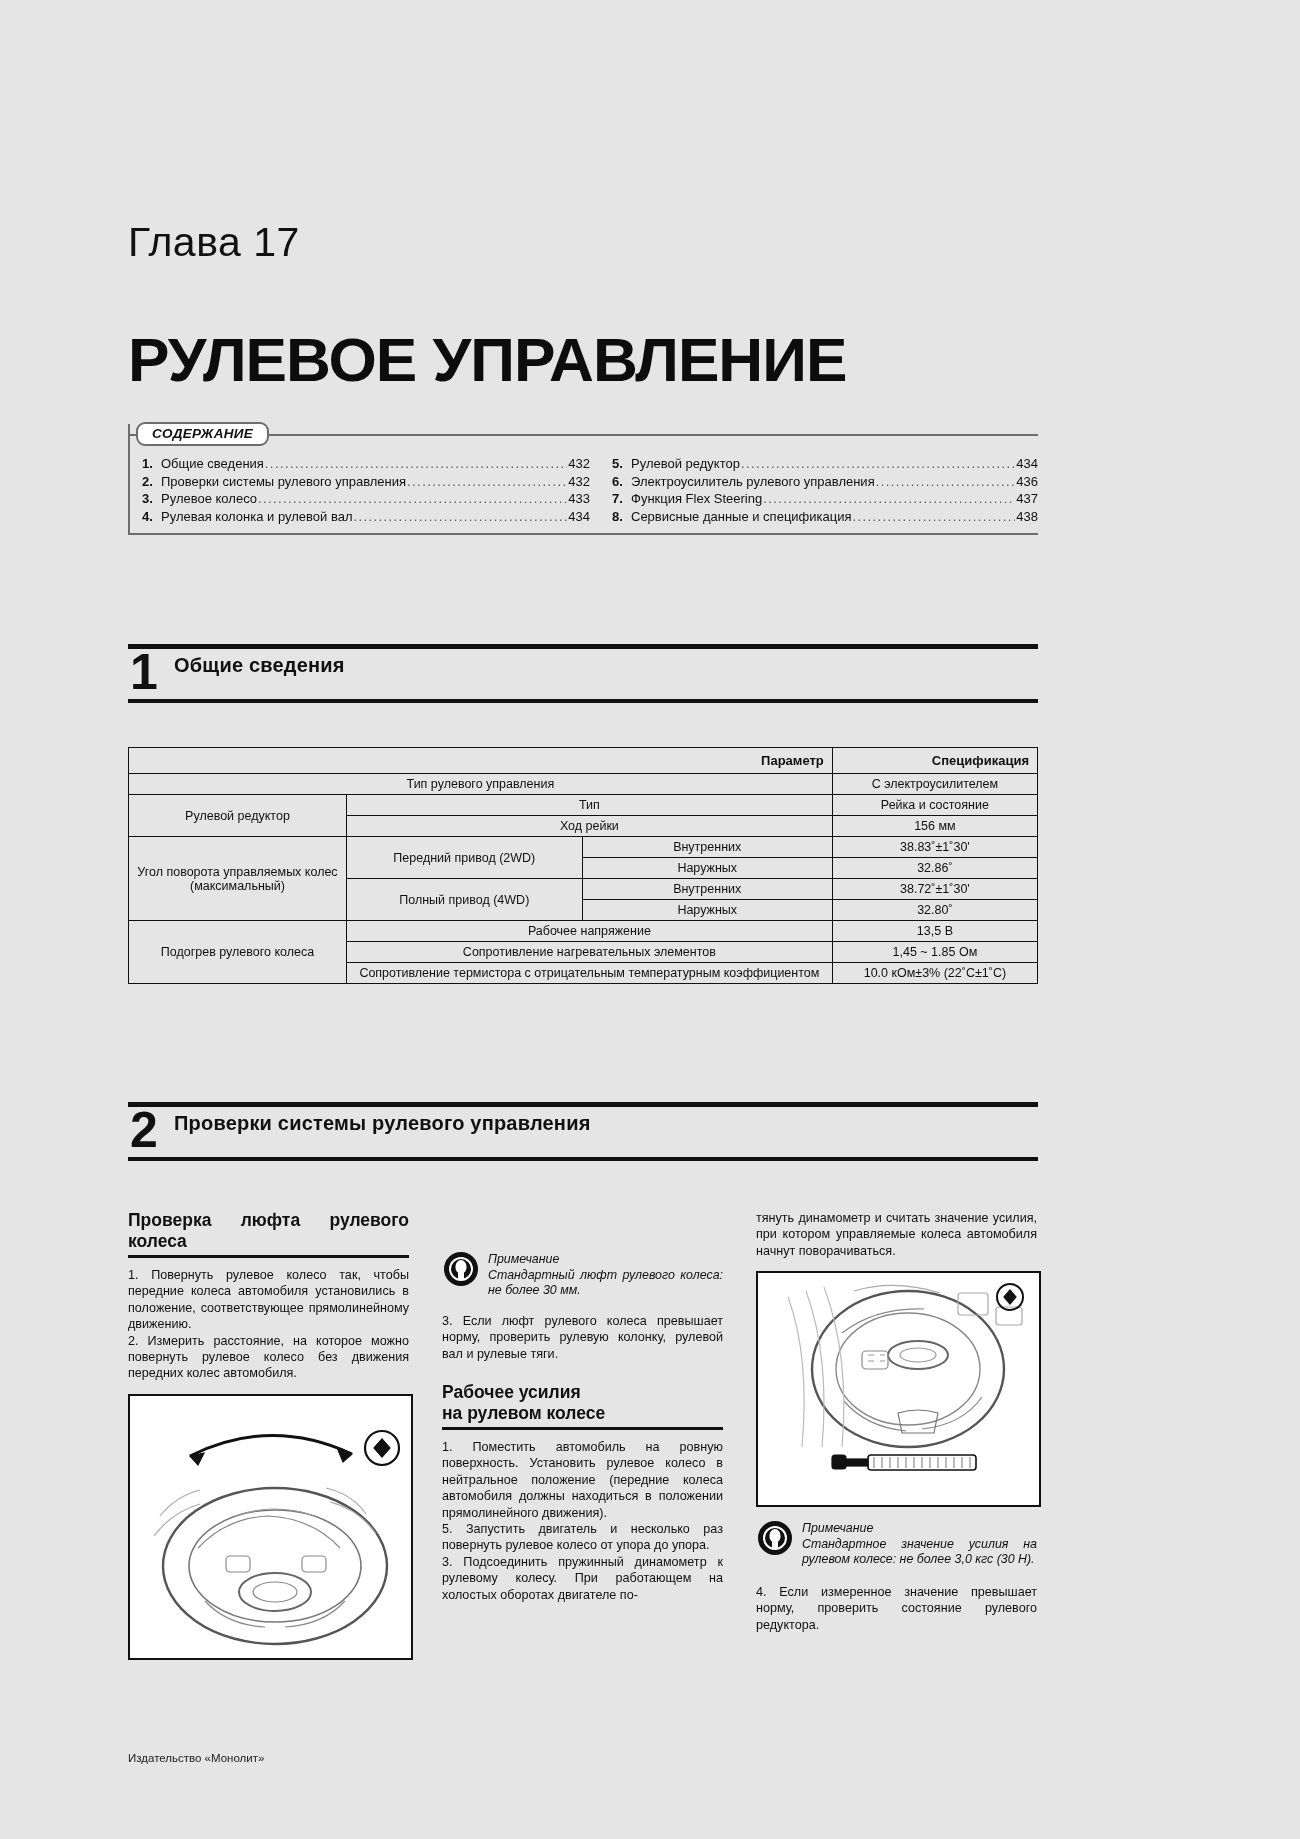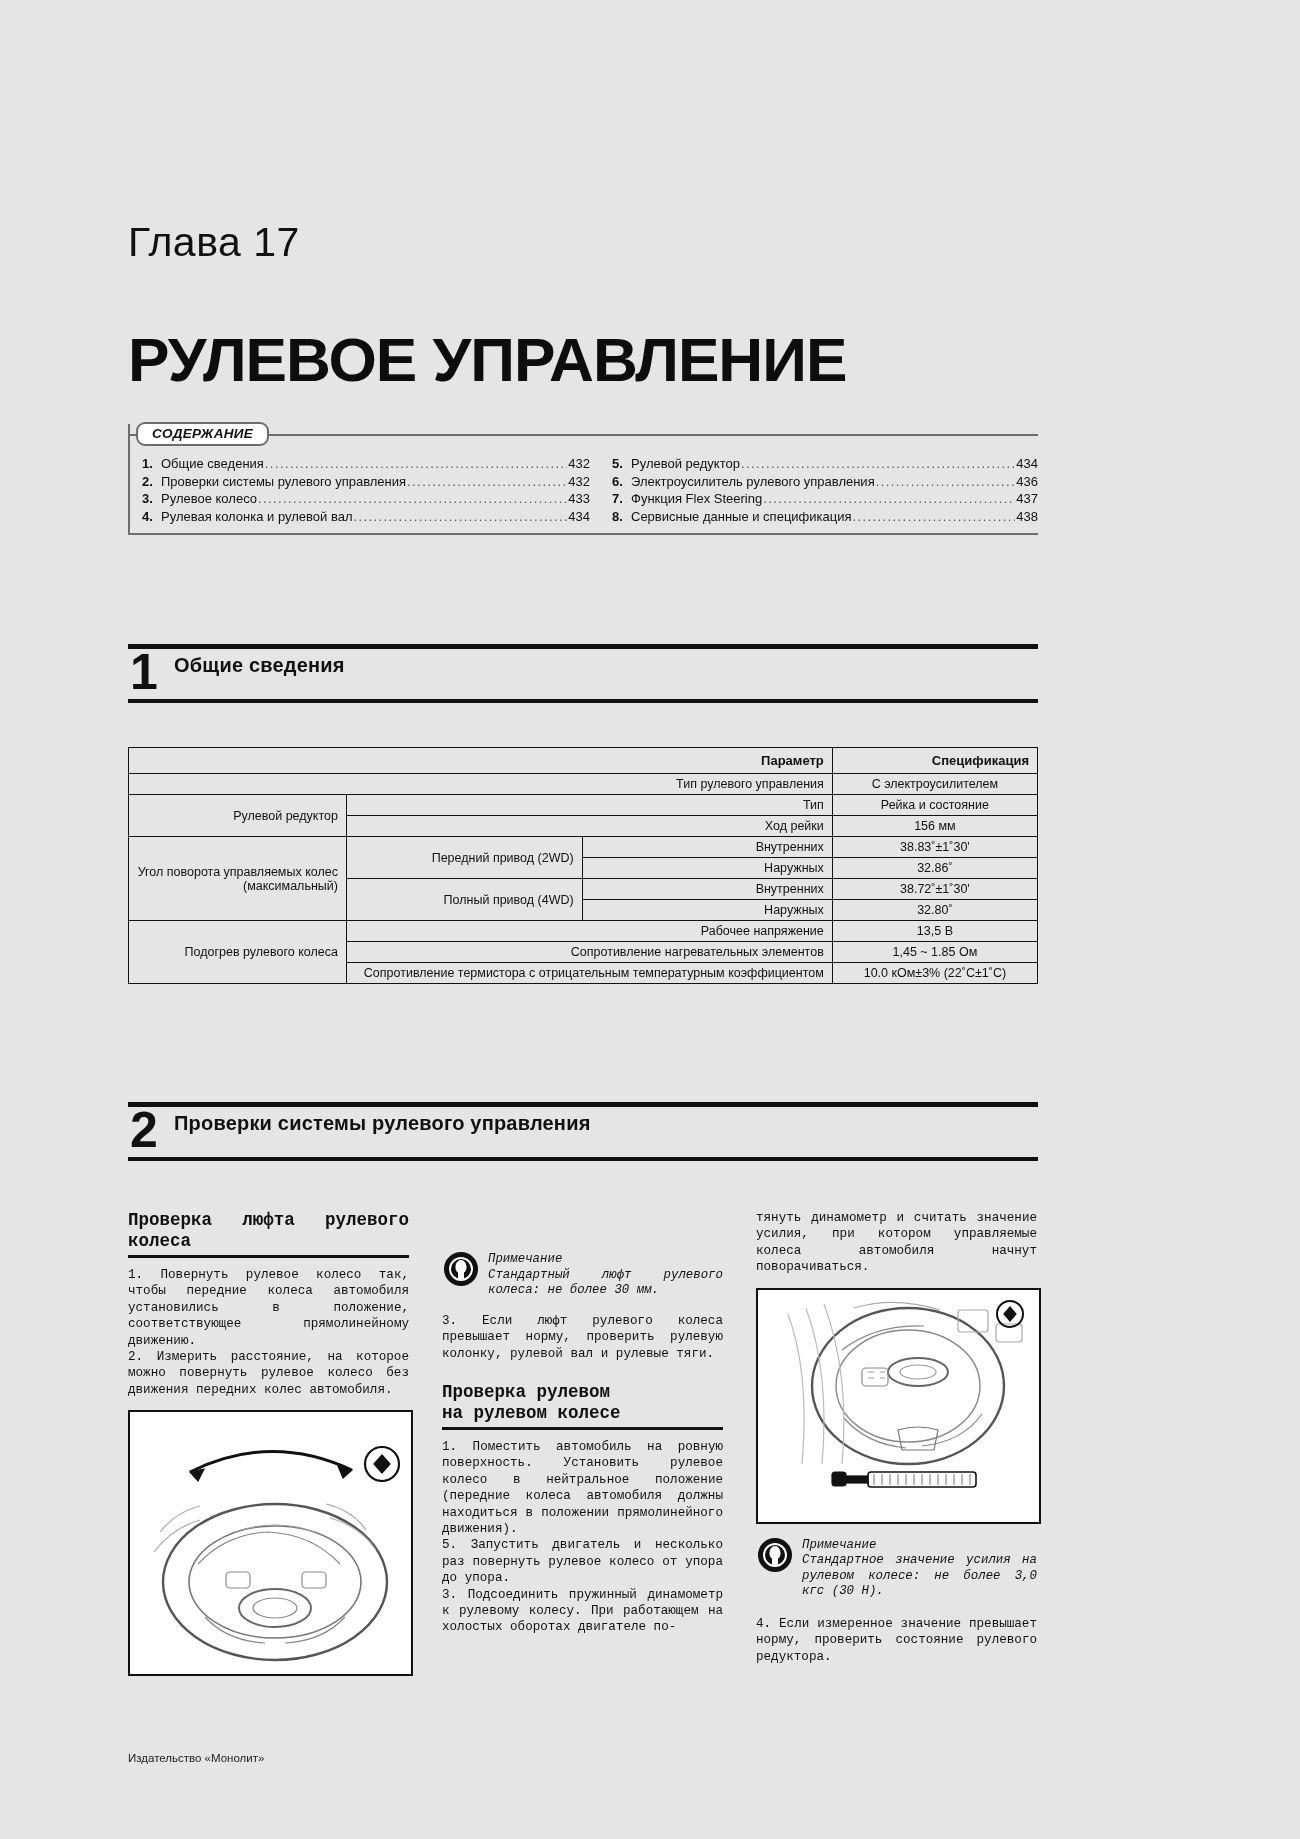--- a/index.html
+++ b/index.html
@@ -177,42 +177,41 @@
   .spec-table th {
     font-weight: 700;
     text-align: right;
     font-size: 13px;
     padding: 5px 8px;
   }
   .spec-table td.val {
     text-align: center;
   }
   .spec-table td.lbl {
-    text-align: right;
+    text-align: center;
   }
   .w-spec { width: 198px; }
 
   
   .sub-head {
     font-size: 17.5px;
     font-weight: 700;
     color: #111;
     line-height: 21px;
     border-bottom: 3px solid #111;
     padding-bottom: 3px;
     margin-bottom: 9px;
   }
   .col {
     position: absolute;
     width: 281px;
     font-size: 12.6px;
     line-height: 16.4px;
     color: #111;
     text-align: justify;
-    font-family: Liberation Mono, monospace;
   }
   .col p {
     margin: 0 0 0 0;
     text-align: justify;
   }
 
   .note {
     position: relative;
     padding-left: 46px;
     min-height: 40px;
@@ -459,21 +458,21 @@
   <div class="col" style="left:314px; top:1252px;">
     <div class="note">
       <span class="bulb">
             <span class="bulb-ring"></span>
           </span>
       <span class="note-title">Примечание</span>
       <span>Стандартный люфт рулевого колеса: не более 30 мм.</span>
     </div>
     <p style="margin-top:14px;">3. Если люфт рулевого колеса превышает норму, проверить рулевую колонку, рулевой вал и рулевые тяги.</p>
     <div class="sub-head" style="margin-top:20px;">
-      <span>Проверка рулевом</span><br>
+      <span>Рабочее усилия</span><br>
       <span>на рулевом колесе</span>
     </div>
     <p>1. Поместить автомобиль на ровную поверхность. Установить рулевое колесо в нейтральное положение (передние колеса автомобиля должны находиться в положении прямолинейного движения).</p>
     <p>5. Запустить двигатель и несколько раз повернуть рулевое колесо от упора до упора.</p>
     <p>3. Подсоединить пружинный динамометр к рулевому колесу. При работающем на холостых оборотах двигателе по-</p>
   </div>
 
   <div class="col" style="left:628px; top:1210px;">
     <p>тянуть динамометр и считать значение усилия, при котором управляемые колеса автомобиля начнут поворачиваться.</p>
     <div class="figure" style="margin-top:12px; width:281px; height:232px;">

